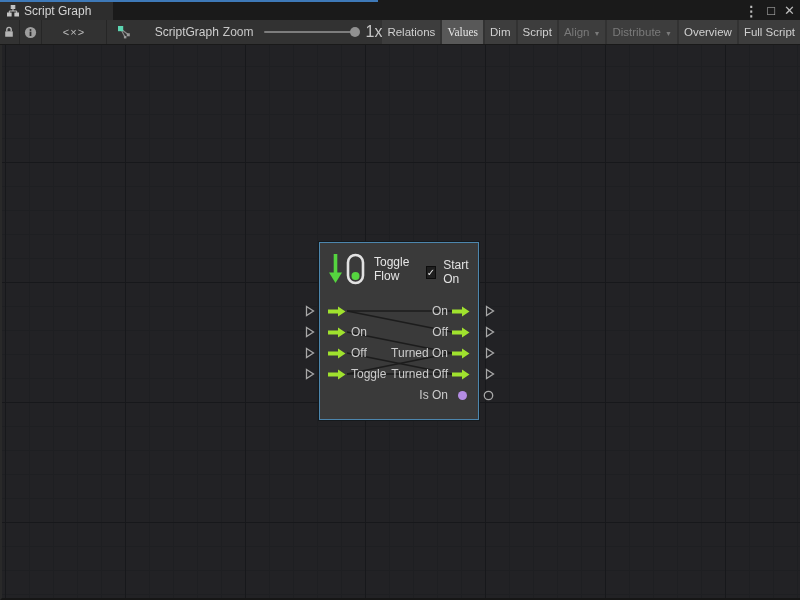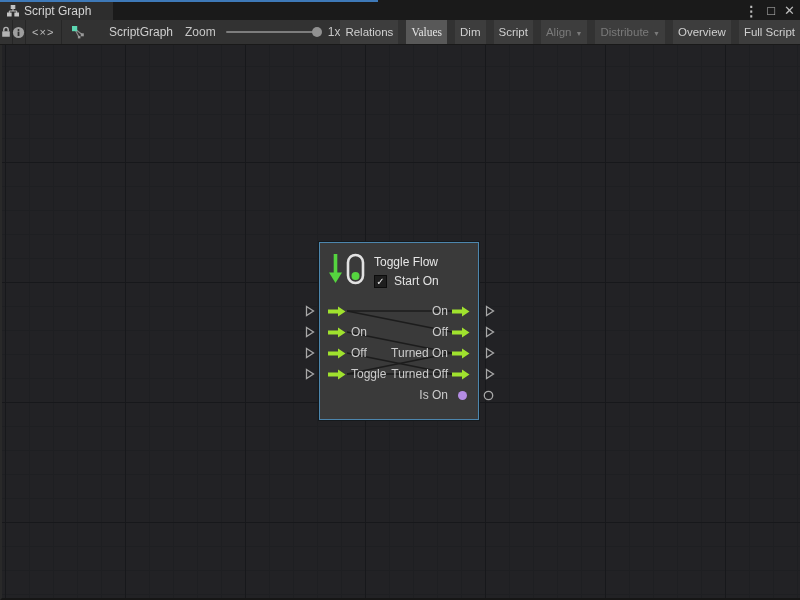--- a/index.html
+++ b/index.html
@@ -24,26 +24,26 @@
     position:absolute;left:0;top:20px;width:800px;height:25px;background:#323232;
     border-bottom:1px solid #191919;box-sizing:border-box;
     display:flex;align-items:stretch;overflow:hidden;font-size:11px;
   }
   .tbtn{display:flex;align-items:center;justify-content:center;color:#c2c2c2;}
   .tb-sep{width:1px;background:#262626;}
   .lock-btn{width:22px;}
   .info-btn{width:26px;}
   .code-btn{width:76px;font-size:11px;letter-spacing:1px;color:#bdbdbd;}
   .graph-crumb{display:flex;align-items:center;padding-left:10px;gap:24px;color:#cfcfcf;font-size:12px;}
-  .zoom-group{display:flex;align-items:center;margin-left:12px;}
+  .zoom-group{display:flex;align-items:center;margin-left:4px;}
   .zoom-label{color:#c6c6c6;font-size:12px;}
   .zoom-track{position:relative;width:94px;height:2px;background:#7d7d7d;margin:0 8px 0 10px;border-radius:1px;}
   .zoom-handle{position:absolute;right:-2px;top:-4px;width:10px;height:10px;border-radius:50%;background:#919191;}
-  .zoom-value{color:#c6c6c6;font-size:12px;}
-  .view-buttons{margin-left:auto;display:flex;gap:8px;align-items:stretch;justify-content:space-between;}
+  .zoom-value{color:#c6c6c6;font-size:16px;}
+  .view-buttons{margin-left:auto;display:flex;gap:2px;align-items:stretch;justify-content:space-between;}
   .vbtn{background:#3d3d3d;color:#d0d0d0;display:flex;align-items:center;padding:0 5px;white-space:nowrap;font-size:11.5px;}
   .vbtn.active{background:#585858;color:#e4e4e4;font-family:Liberation Serif, serif;}
   .vbtn.disabled{color:#7a7a7a;}
   .dd-arrow{font-size:7px;margin-left:4px;transform:translateY(1px);}
   
   .canvas{
     position:absolute;left:0;top:45px;width:800px;height:555px;box-sizing:border-box;
     border-left:2px solid #292929;border-bottom:2px solid #161616;
     background-color:#222225;
     background-image:
@@ -56,21 +56,21 @@
   }
   
   .node{
     position:absolute;left:319px;top:242px;width:160px;height:178px;
     background:#3a3a3a;border:1px solid #4d86ad;box-sizing:border-box;
     box-shadow:0 0 0 1px #15191c;
   }
   .node-relations{position:absolute;left:0;top:0;width:100%;height:100%;}
   .node-header{position:absolute;left:9px;top:10px;display:flex;gap:9px;}
   .hdr-icons{display:flex;gap:4px;align-items:flex-start;}
-  .hdr-text{display:flex;flex-direction:column;}
+  .hdr-text{display:flex;flex-direction:row;}
   .node-title{font-size:12px;color:#e6e6e6;line-height:14px;margin-top:2px;}
   .opt-row{display:flex;align-items:center;margin-top:5px;}
   .checkbox{
     width:13px;height:13px;background:#1e1e1e;border:1px solid #0c0c0c;box-sizing:border-box;
     display:flex;align-items:center;justify-content:center;color:#e8e8e8;font-size:10px;line-height:11px;
   }
   .opt-label{font-size:12px;color:#e2e2e2;margin-left:7px;}
   .port-row{position:absolute;left:0;width:100%;height:21px;}
   .p-in-arrow{position:absolute;left:8px;top:5px;}
   .p-in-label{position:absolute;left:31px;top:3px;font-size:12px;color:#cccccc;}

